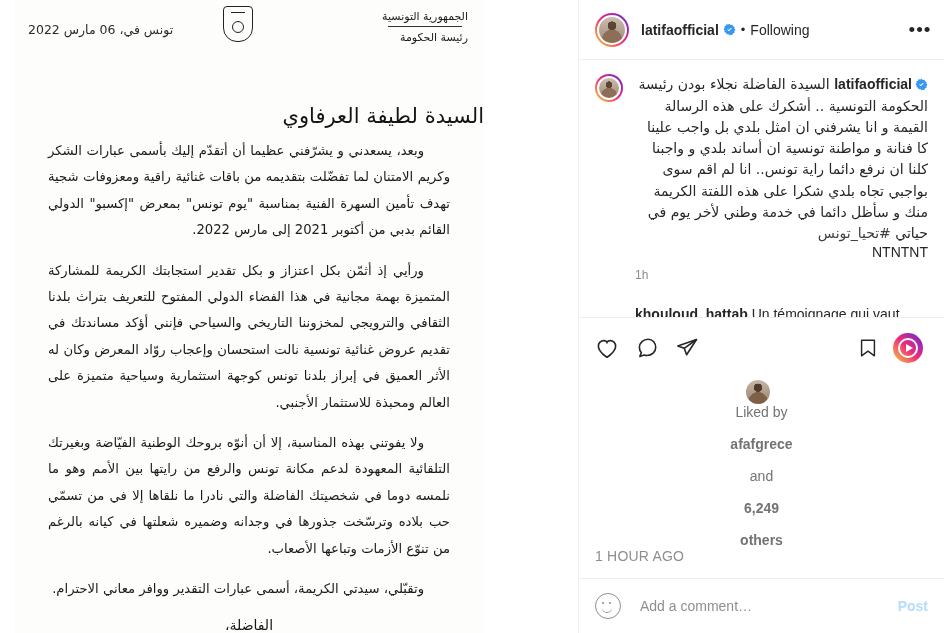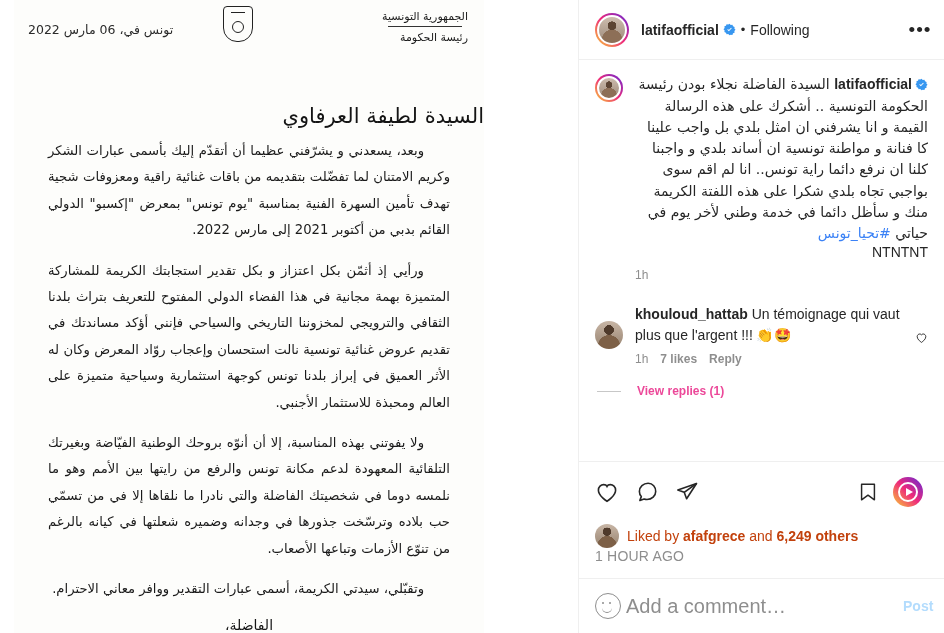--- a/index.html
+++ b/index.html
@@ -240,21 +240,21 @@
   .cap-name {
     font-weight: bold;
     color: #262626;
     direction: ltr;
     display: inline-flex;
     align-items: center;
     vertical-align: middle;
     font-family: "Liberation Sans", sans-serif;
   }
   .cap-name .verified { margin-left: 3px; }
-  .hashtag { color: #3b82f6; }
+  .hashtag { color: #404040; }
   .ltr-line {
     direction: ltr;
     text-align: right;
     font-size: 14px;
     color: #262626;
   }
   .time {
     font-size: 12px;
     color: #8e8e8e;
     margin-top: 8px;
@@ -347,22 +347,23 @@
     border-top: 4.5px solid transparent;
     border-bottom: 4.5px solid transparent;
     margin-left: 2px;
     z-index: 2;
   }
 
   .likes {
     display: flex;
     align-items: center;
     font-size: 14px;
-    color: #c2410c;
+    color: #737373;
     margin-top: 8px;
+    flex-direction: column;
   }
   .likes .av-24 { margin-right: 8px; }
   .likes b { font-weight: bold; }
   .posted-time {
     font-size: 14px;
     color: #8e8e8e;
     letter-spacing: .2px;
     text-transform: uppercase;
   }
 
@@ -396,23 +397,23 @@
     position: absolute;
     left: 6px; top: 13px;
     width: 10px; height: 5px;
     border-bottom: 1.6px solid #8e8e8e;
     border-radius: 0 0 8px 8px;
   }
   .ci {
     flex: 1 1 auto;
     border: none;
     outline: none;
-    font-size: 20px;
-    color: #262626;
-    margin-left: 3px;
+    font-size: 14px;
+    color: #262626;
+    margin-left: 17px;
     font-family: "Liberation Sans", sans-serif;
     background: transparent;
   }
   .ci::placeholder { color: #8e8e8e; }
   .post-btn {
     background: none;
     border: none;
     color: #b3dcfd;
     font-size: 14px;
     font-weight: bold;

